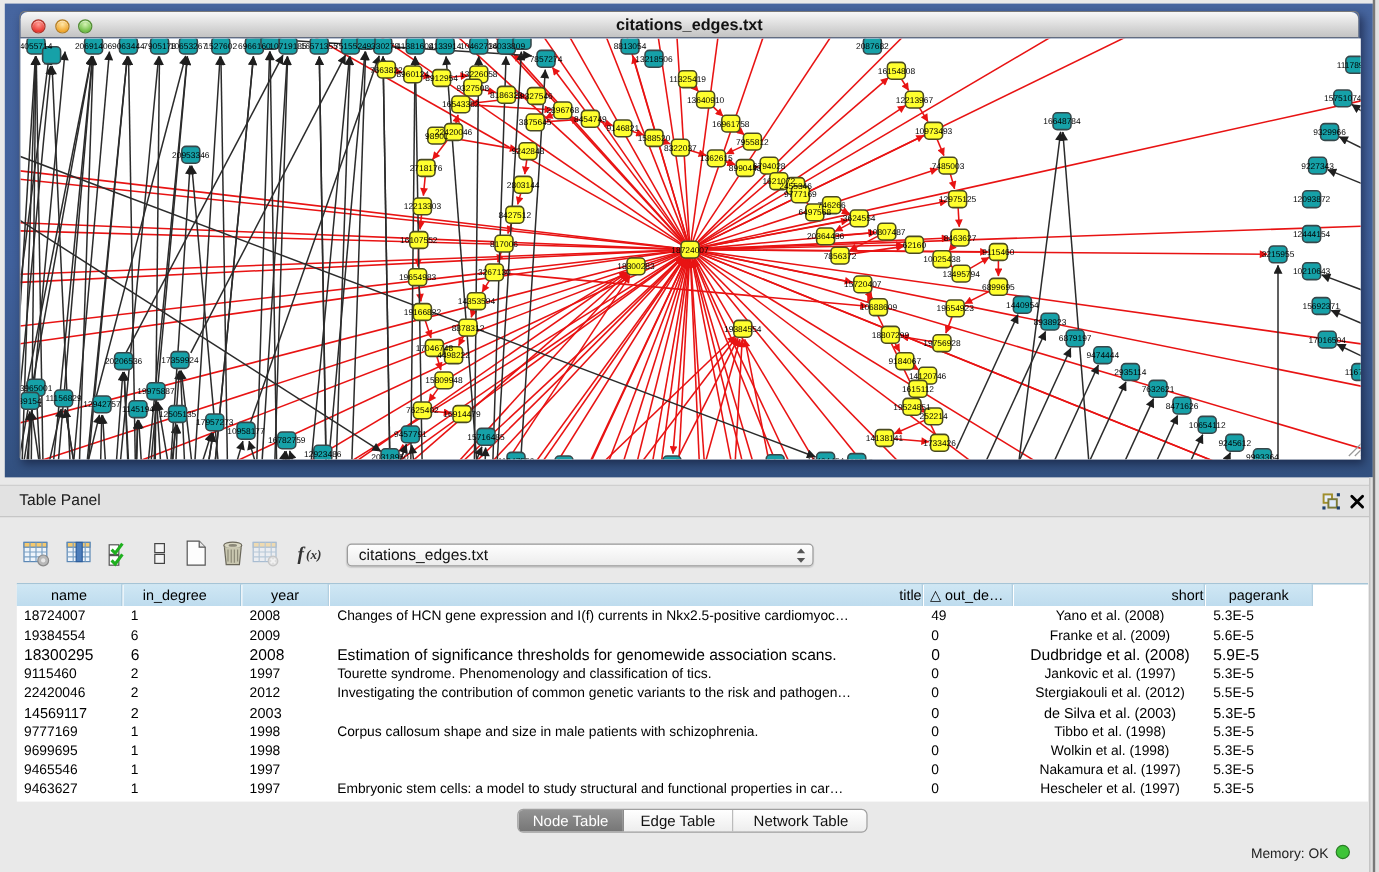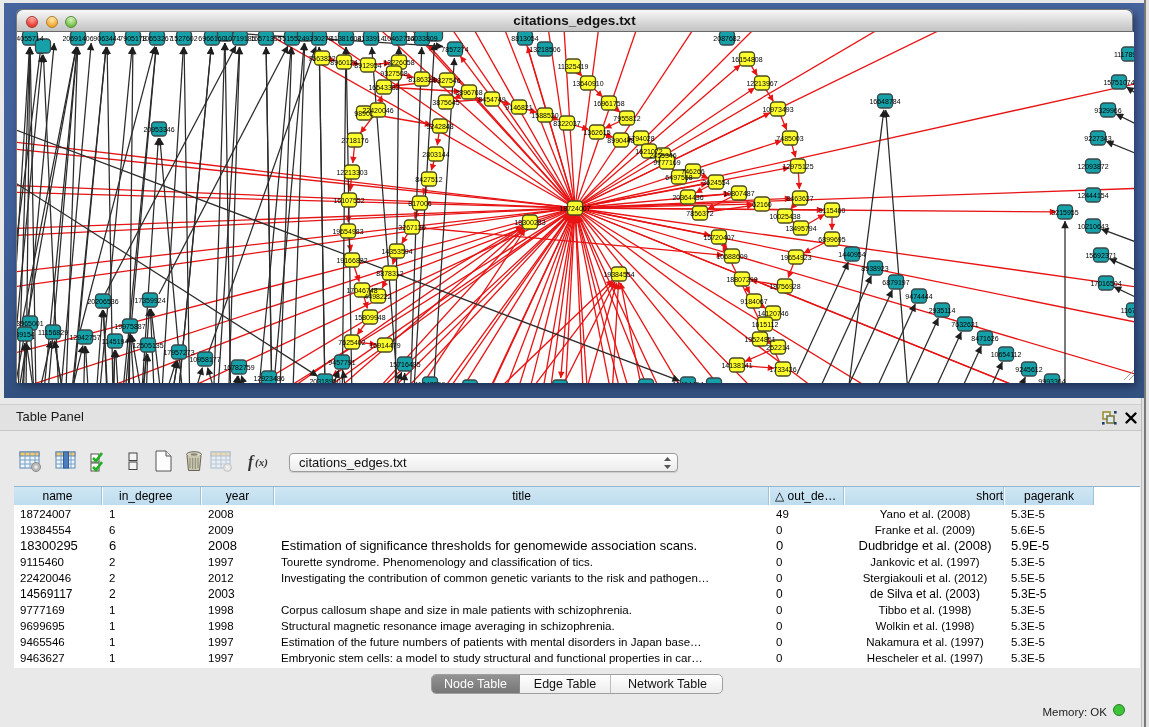--- a/index.html
+++ b/index.html
@@ -670,36 +670,37 @@
     <div style="position:absolute;left:14px;top:0;width:88px;height:18px;background:linear-gradient(#cfe7f4,#bedcee);border-right:1px solid #9ec4da;font-size:12px;line-height:18px;color:#000">
       <div style="position:absolute;left:0;width:100%;top:0;text-align:center">name</div>
     </div>
     <div style="position:absolute;left:103px;top:0;width:98px;height:18px;background:linear-gradient(#cfe7f4,#bedcee);border-right:1px solid #9ec4da;font-size:12px;line-height:18px;color:#000">
       <div style="position:absolute;left:16px;width:100%;top:0;text-align:left">in_degree</div>
     </div>
     <div style="position:absolute;left:202px;top:0;width:72px;height:18px;background:linear-gradient(#cfe7f4,#bedcee);border-right:1px solid #9ec4da;font-size:12px;line-height:18px;color:#000">
       <div style="position:absolute;left:0;width:100%;top:0;text-align:center">year</div>
     </div>
     <div style="position:absolute;left:275px;top:0;width:494px;height:18px;background:linear-gradient(#cfe7f4,#bedcee);border-right:1px solid #9ec4da;font-size:12px;line-height:18px;color:#000">
-      <div style="position:absolute;left:0;width:100%;top:0;text-align:center">title</div>
+      <div style="position:absolute;left:0;width:100%;top:0;text-align:right">title</div>
     </div>
     <div style="position:absolute;left:770px;top:0;width:74px;height:18px;background:linear-gradient(#cfe7f4,#bedcee);border-right:1px solid #9ec4da;font-size:12px;line-height:18px;color:#000">
       <div style="position:absolute;left:5px;top:0;white-space:nowrap">△ out_de…</div>
     </div>
     <div style="position:absolute;left:845px;top:0;width:159px;height:18px;background:linear-gradient(#cfe7f4,#bedcee);border-right:1px solid #9ec4da;font-size:12px;line-height:18px;color:#000">
       <div style="position:absolute;left:0;width:100%;top:0;text-align:right">short</div>
     </div>
     <div style="position:absolute;left:1005px;top:0;width:89px;height:18px;background:linear-gradient(#cfe7f4,#bedcee);border-right:1px solid #9ec4da;font-size:12px;line-height:18px;color:#000">
       <div style="position:absolute;left:0;width:100%;top:0;text-align:center">pagerank</div>
     </div>
   </div>
 <div style="position:absolute;left:0;top:506px;width:1127px;height:16px;font-size:11.5px;line-height:16px;color:#000">
     <div style="position:absolute;left:20px;width:83px;top:0;white-space:nowrap;overflow:hidden">18724007</div>
     <div style="position:absolute;left:109px;width:93px;top:0;white-space:nowrap;overflow:hidden">1</div>
     <div style="position:absolute;left:208px;width:67px;top:0;white-space:nowrap;overflow:hidden">2008</div>
+    <div style="position:absolute;left:281px;width:489px;top:0;white-space:nowrap;overflow:hidden">Changes of HCN gene expression and I(f) currents in Nkx2.5-positive cardiomyoc…</div>
     <div style="position:absolute;left:776px;width:69px;top:0;white-space:nowrap;overflow:hidden">49</div>
     <div style="position:absolute;left:845px;width:160px;top:0;text-align:center;white-space:nowrap;overflow:hidden">Yano et al. (2008)</div>
     <div style="position:absolute;left:1011px;width:84px;top:0;white-space:nowrap;overflow:hidden">5.3E-5</div>
   </div>
 <div style="position:absolute;left:0;top:522px;width:1127px;height:16px;font-size:11.5px;line-height:16px;color:#000">
     <div style="position:absolute;left:20px;width:83px;top:0;white-space:nowrap;overflow:hidden">19384554</div>
     <div style="position:absolute;left:109px;width:93px;top:0;white-space:nowrap;overflow:hidden">6</div>
     <div style="position:absolute;left:208px;width:67px;top:0;white-space:nowrap;overflow:hidden">2009</div>
     <div style="position:absolute;left:776px;width:69px;top:0;white-space:nowrap;overflow:hidden">0</div>
     <div style="position:absolute;left:845px;width:160px;top:0;text-align:center;white-space:nowrap;overflow:hidden">Franke et al. (2009)</div>
@@ -746,30 +747,28 @@
     <div style="position:absolute;left:208px;width:67px;top:0;white-space:nowrap;overflow:hidden">1998</div>
     <div style="position:absolute;left:281px;width:489px;top:0;white-space:nowrap;overflow:hidden">Corpus callosum shape and size in male patients with schizophrenia.</div>
     <div style="position:absolute;left:776px;width:69px;top:0;white-space:nowrap;overflow:hidden">0</div>
     <div style="position:absolute;left:845px;width:160px;top:0;text-align:center;white-space:nowrap;overflow:hidden">Tibbo et al. (1998)</div>
     <div style="position:absolute;left:1011px;width:84px;top:0;white-space:nowrap;overflow:hidden">5.3E-5</div>
   </div>
 <div style="position:absolute;left:0;top:618px;width:1127px;height:16px;font-size:11.5px;line-height:16px;color:#000">
     <div style="position:absolute;left:20px;width:83px;top:0;white-space:nowrap;overflow:hidden">9699695</div>
     <div style="position:absolute;left:109px;width:93px;top:0;white-space:nowrap;overflow:hidden">1</div>
     <div style="position:absolute;left:208px;width:67px;top:0;white-space:nowrap;overflow:hidden">1998</div>
-    <div style="position:absolute;left:281px;width:489px;top:0;white-space:nowrap;overflow:hidden">Structural magnetic resonance image averaging in schizophrenia.</div>
     <div style="position:absolute;left:776px;width:69px;top:0;white-space:nowrap;overflow:hidden">0</div>
     <div style="position:absolute;left:845px;width:160px;top:0;text-align:center;white-space:nowrap;overflow:hidden">Wolkin et al. (1998)</div>
     <div style="position:absolute;left:1011px;width:84px;top:0;white-space:nowrap;overflow:hidden">5.3E-5</div>
   </div>
 <div style="position:absolute;left:0;top:634px;width:1127px;height:16px;font-size:11.5px;line-height:16px;color:#000">
     <div style="position:absolute;left:20px;width:83px;top:0;white-space:nowrap;overflow:hidden">9465546</div>
     <div style="position:absolute;left:109px;width:93px;top:0;white-space:nowrap;overflow:hidden">1</div>
     <div style="position:absolute;left:208px;width:67px;top:0;white-space:nowrap;overflow:hidden">1997</div>
-    <div style="position:absolute;left:281px;width:489px;top:0;white-space:nowrap;overflow:hidden">Estimation of the future numbers of patients with mental disorders in Japan base…</div>
     <div style="position:absolute;left:776px;width:69px;top:0;white-space:nowrap;overflow:hidden">0</div>
     <div style="position:absolute;left:845px;width:160px;top:0;text-align:center;white-space:nowrap;overflow:hidden">Nakamura et al. (1997)</div>
     <div style="position:absolute;left:1011px;width:84px;top:0;white-space:nowrap;overflow:hidden">5.3E-5</div>
   </div>
 <div style="position:absolute;left:0;top:650px;width:1127px;height:16px;font-size:11.5px;line-height:16px;color:#000">
     <div style="position:absolute;left:20px;width:83px;top:0;white-space:nowrap;overflow:hidden">9463627</div>
     <div style="position:absolute;left:109px;width:93px;top:0;white-space:nowrap;overflow:hidden">1</div>
     <div style="position:absolute;left:208px;width:67px;top:0;white-space:nowrap;overflow:hidden">1997</div>
     <div style="position:absolute;left:281px;width:489px;top:0;white-space:nowrap;overflow:hidden">Embryonic stem cells: a model to study structural and functional properties in car…</div>
     <div style="position:absolute;left:776px;width:69px;top:0;white-space:nowrap;overflow:hidden">0</div>

